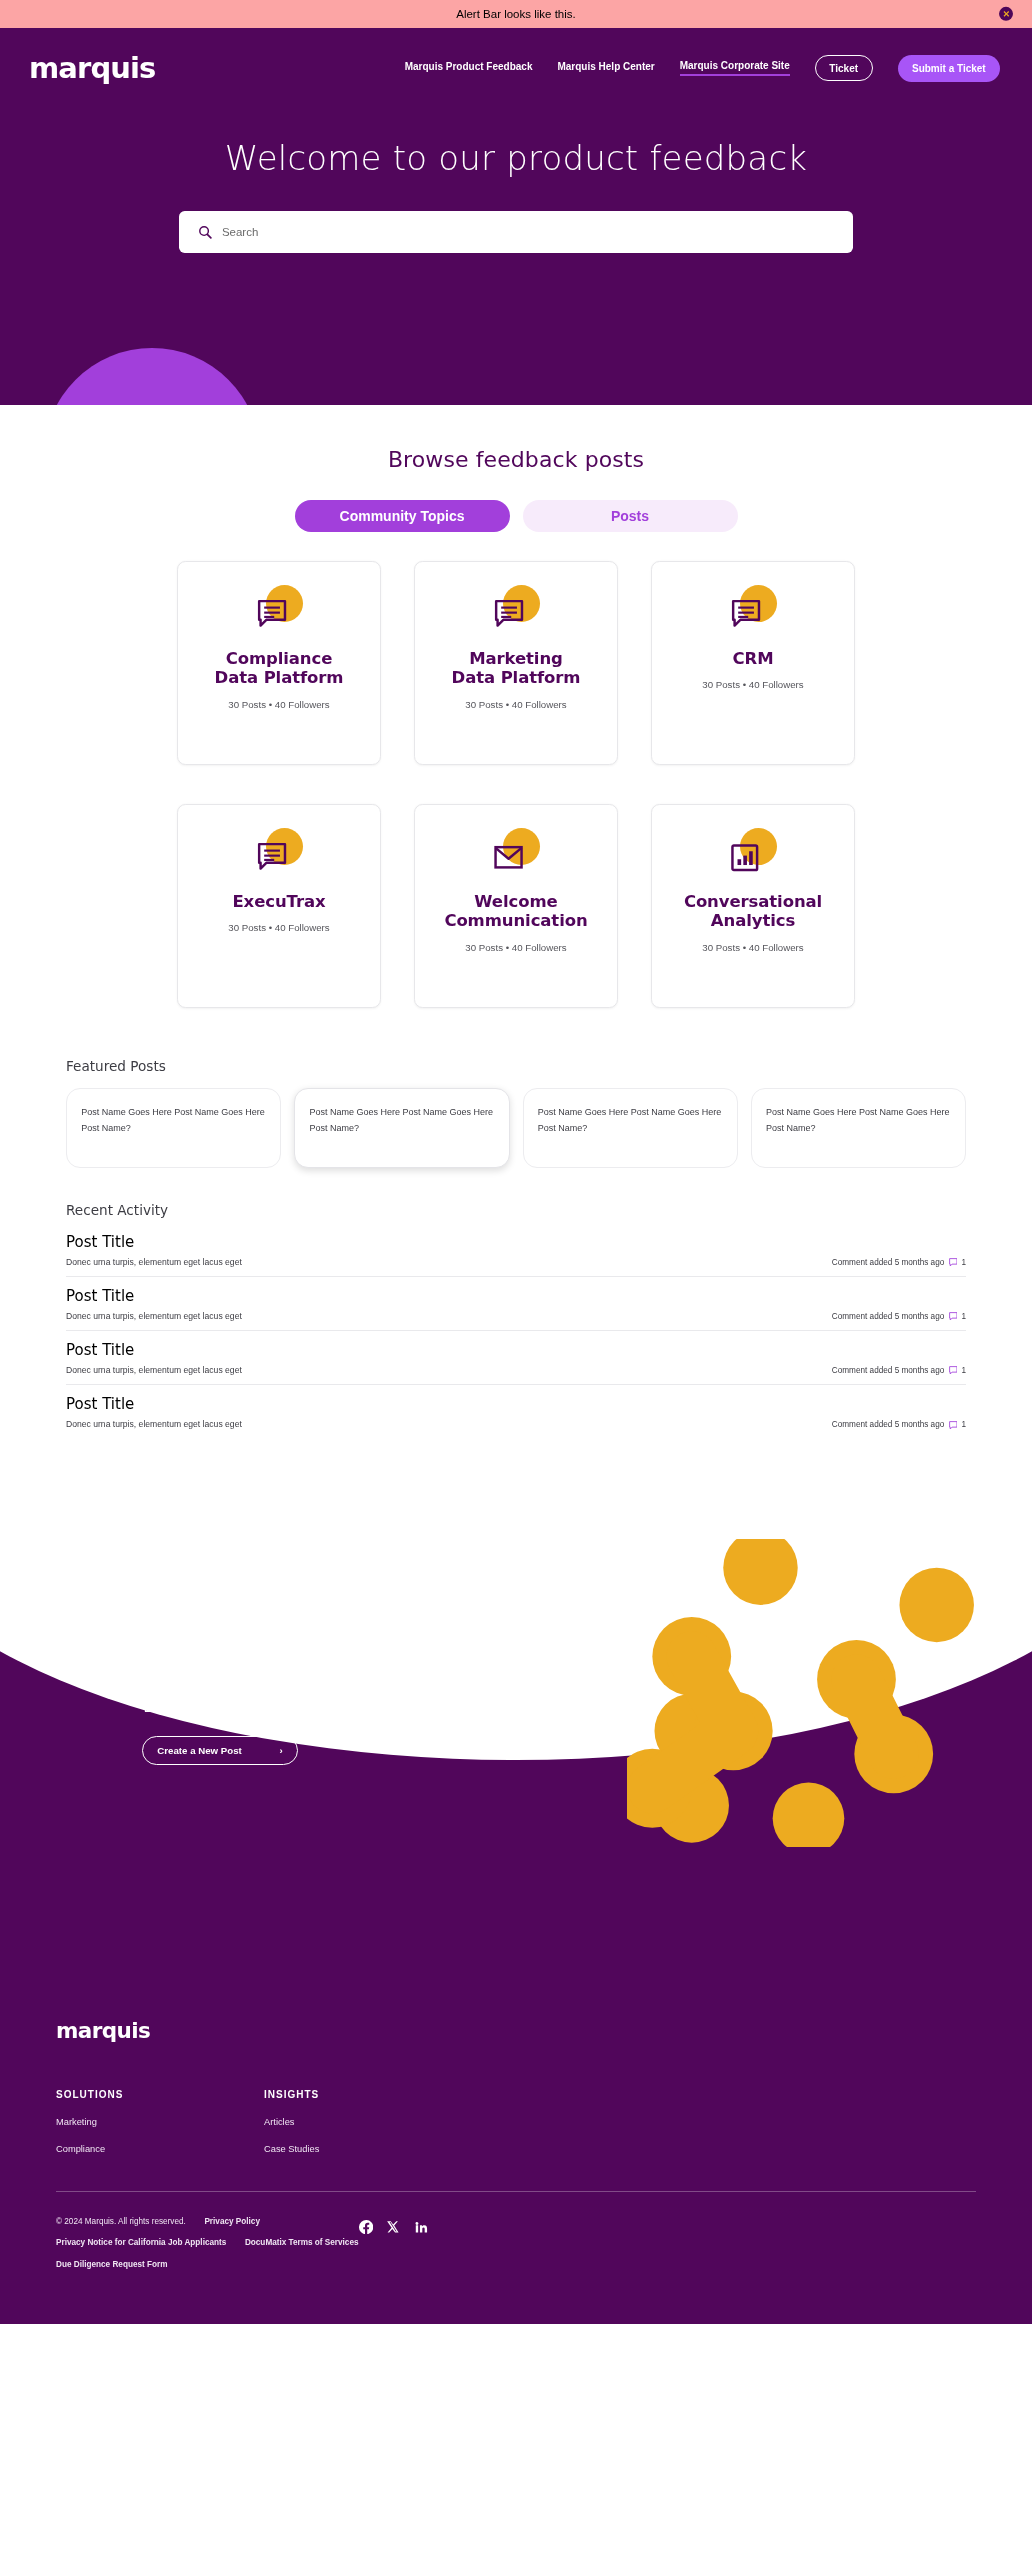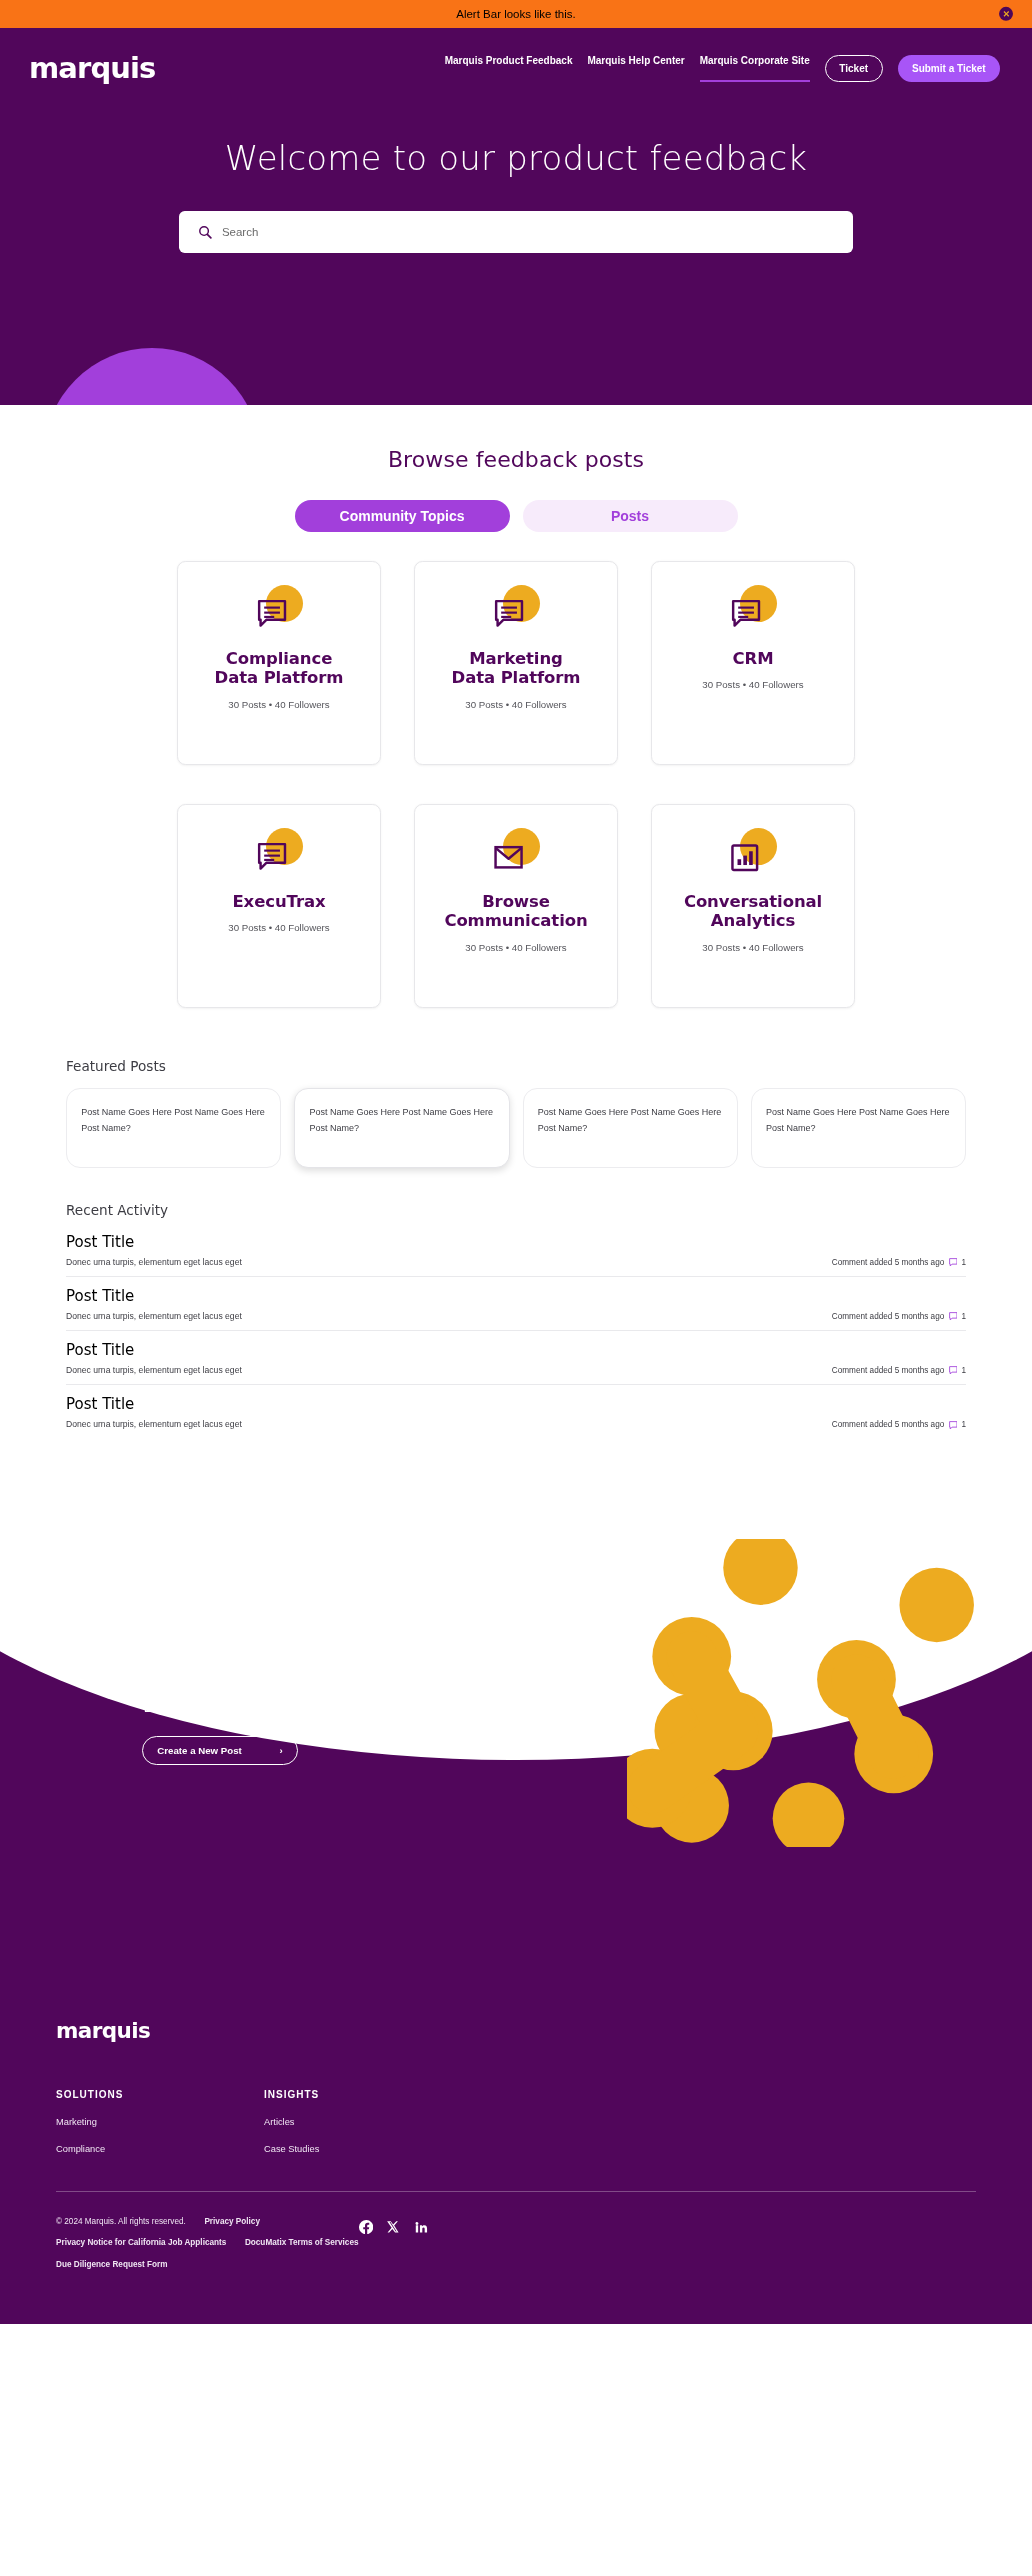--- a/index.html
+++ b/index.html
@@ -7,21 +7,21 @@
     width: 1032px;
     background: #ffffff;
     font-family: "Liberation Sans", sans-serif;
     -webkit-font-smoothing: antialiased;
   }
   body { width: 1032px; height: 2576px; position: relative; overflow: hidden; }
 
   
   .alert-bar {
     height: 28px;
-    background: #f97316;
+    background: #fca5a5;
     display: flex;
     align-items: center;
     justify-content: center;
     position: relative;
   }
   .alert-close {
     position: absolute;
     right: 18.6px;
     top: 50%;
     transform: translateY(-50%);
@@ -66,21 +66,22 @@
     color: #ffffff;
     font-size: 29px;
     font-weight: 700;
     letter-spacing: -0.9px;
     line-height: 1;
     font-family: "DejaVu Sans", sans-serif;
   }
   .nav-right {
     margin-left: auto;
     display: flex;
-    gap: 15px;
+    align-items: center;
+    gap: 25px;
   }
   .nav-link {
     color: #ffffff;
     font-size: 10px;
     font-weight: 600;
     text-decoration: none;
     white-space: nowrap;
     cursor: pointer;
     padding-bottom: 2.9px;
   }
@@ -534,21 +535,21 @@
       <div class="topic-icon">
         <div class="dot"></div>
         <span class="glyph" style="top:17px;">
           <svg width="32" height="26" viewBox="0 0 44 36" fill="none">
             <rect x="2" y="3" width="36" height="28" stroke="#51065B" stroke-width="3.4" fill="none"></rect>
             <path d="M2 4l18 15L38 4" stroke="#51065B" stroke-width="3.4" fill="none" stroke-linejoin="round"></path>
           </svg>
         </span>
       </div>
       <div class="topic-name">
-        <span>Browse</span><br>
+        <span>Welcome</span><br>
         <span>Communication</span>
       </div>
       <div class="topic-meta">30 Posts  •  40 Followers</div>
     </div>
 
     <div class="topic-card tall">
       <div class="topic-icon">
         <div class="dot"></div>
         <span class="glyph" style="top:16px;">
           <svg width="29" height="29" viewBox="0 0 40 40" fill="none">

